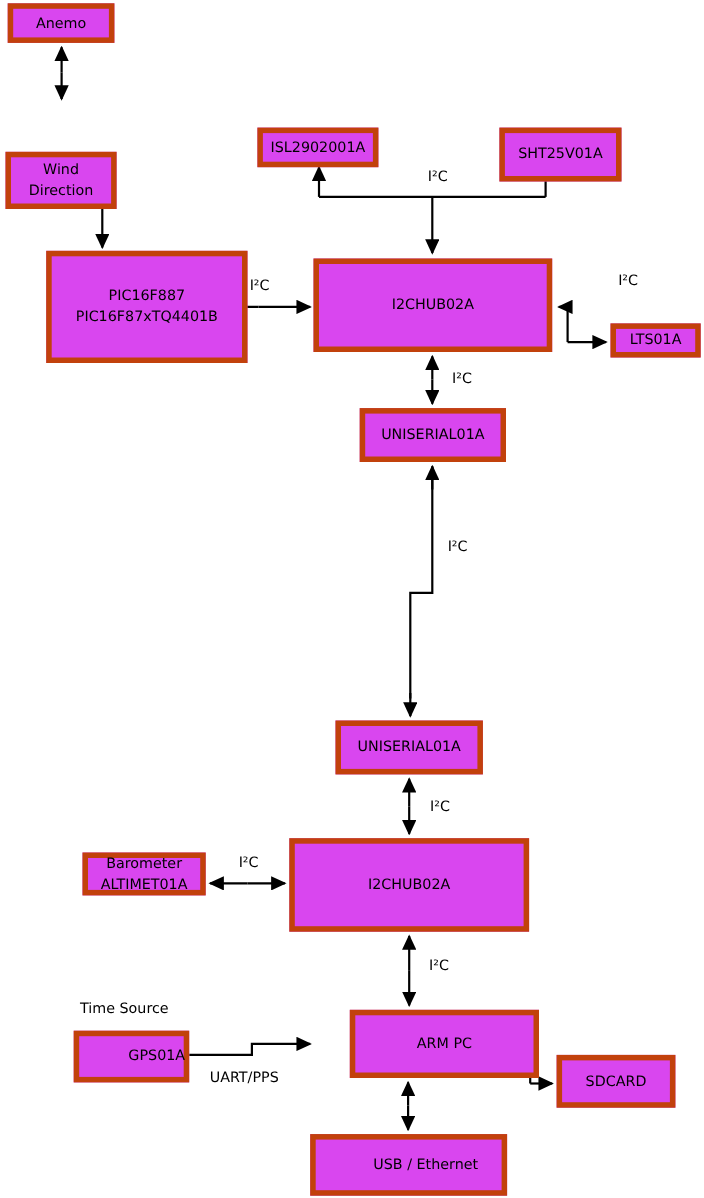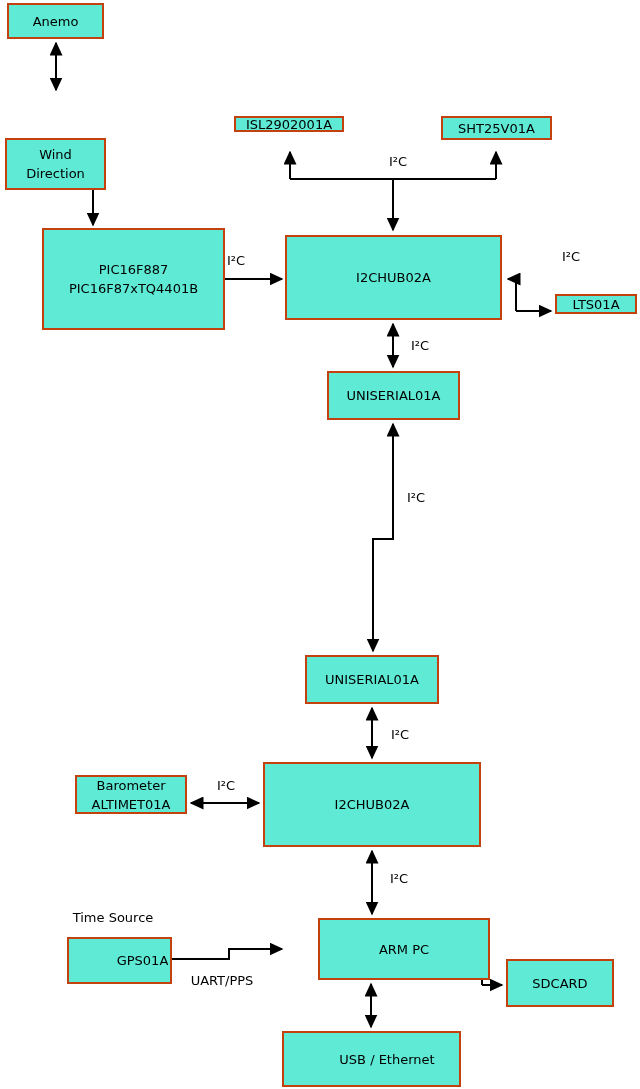--- a/index.html
+++ b/index.html
@@ -9,22 +9,22 @@
     height: 1089px;
     background: #ffffff;
     font-family: "DejaVu Sans", sans-serif;
     color: #000000;
     overflow: hidden;
   }
   #wires { position: absolute; left: 0; top: 0; width: 640px; height: 1089px; }
   .node {
     position: absolute;
     box-sizing: border-box;
-    background: #5eead4;
-    border: 2px solid #c2410c;
+    background: #d946ef;
+    border: 5px solid #c2410c;
     display: flex;
     flex-direction: column;
     align-items: center;
     justify-content: center;
     text-align: center;
     font-size: 13px;
     line-height: 19px;
     white-space: nowrap;
   }
   .edge-label {
@@ -100,33 +100,33 @@
   <div class="node" style="left:5px; top:94px; width:101px; height:52px;margin-top:44px;">
     <span>Wind</span>
     <span>Direction</span>
   </div>
 
   <div class="node" style="left:2px; top:228px; width:183px; height:102px;margin-left:40px;">
     <span>PIC16F887</span>
     <span>PIC16F87xTQ4401B</span>
   </div>
 
-  <div class="node" style="left:234px; top:116px; width:110px; height:16px;">
+  <div class="node" style="left:234px; top:116px; width:110px; height:36px;">
     <span>ISL2902001A</span>
   </div>
 
-  <div class="node" style="left:441px; top:116px; width:111px; height:24px;">
+  <div class="node" style="left:454px; top:116px; width:111px; height:49px;">
     <span>SHT25V01A</span>
   </div>
 
   <div class="node" style="left:285px; top:235px; width:217px; height:85px;">
     <span>I2CHUB02A</span>
   </div>
 
-  <div class="node" style="left:555px; top:294px; width:82px; height:20px;">
+  <div class="node" style="left:555px; top:294px; width:82px; height:31px;">
     <span>LTS01A</span>
   </div>
 
   <div class="node" style="left:327px; top:371px; width:133px; height:49px;">
     <span>UNISERIAL01A</span>
   </div>
 
   <div class="node" style="left:305px; top:655px; width:134px; height:49px;">
     <span>UNISERIAL01A</span>
   </div>

